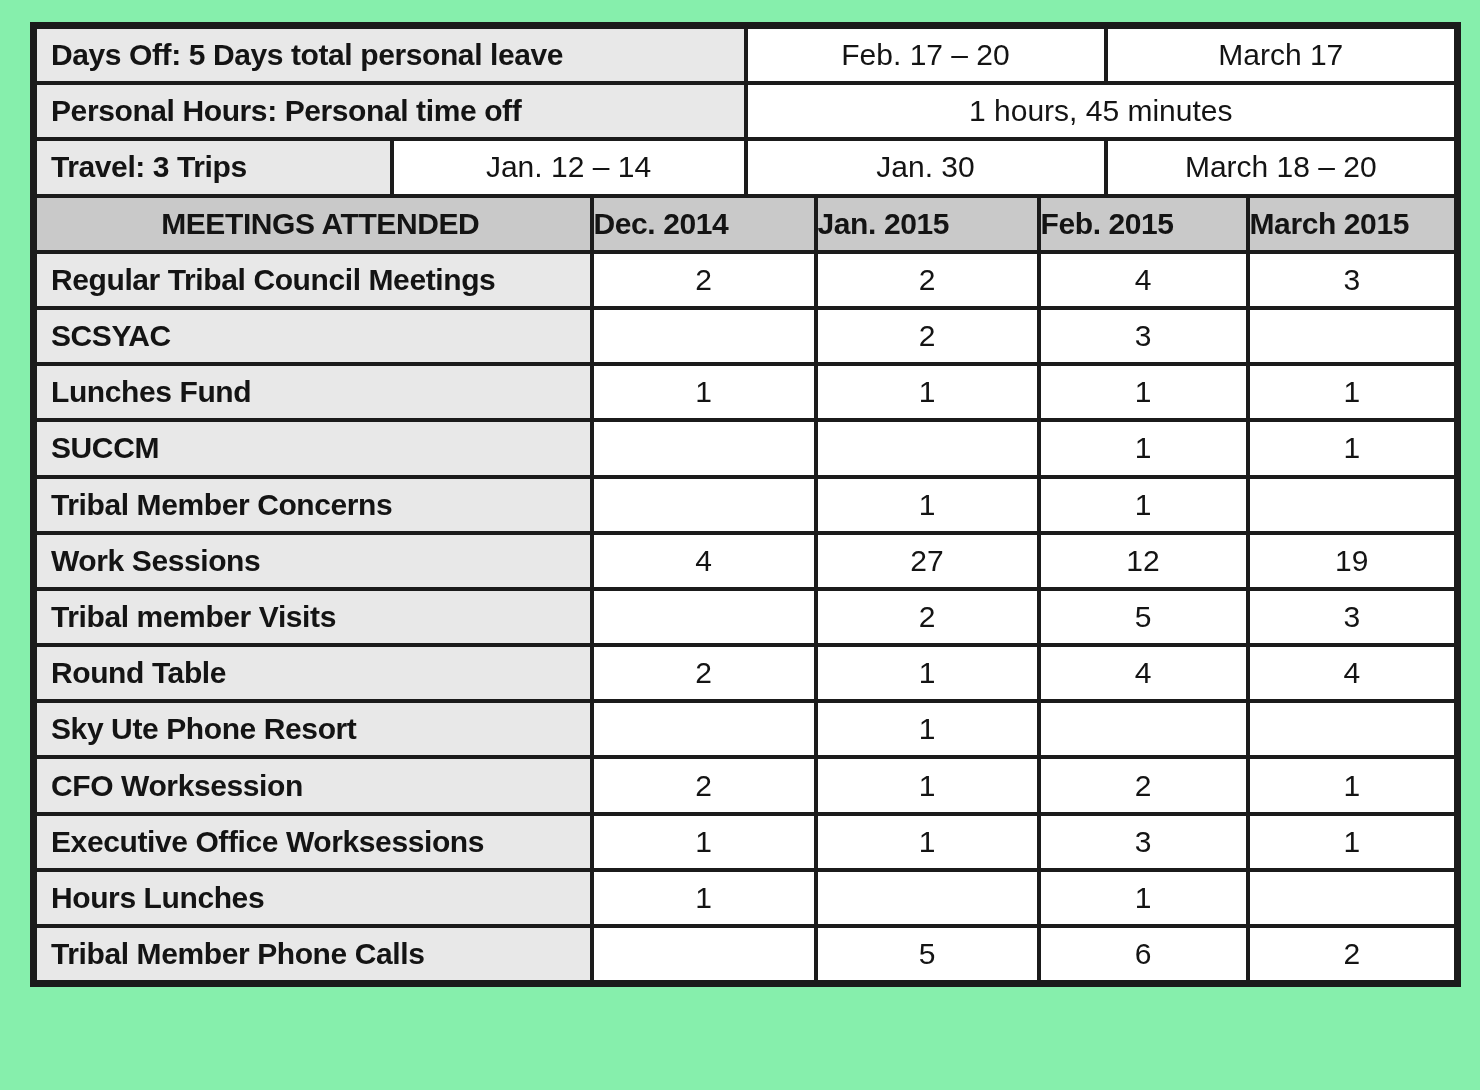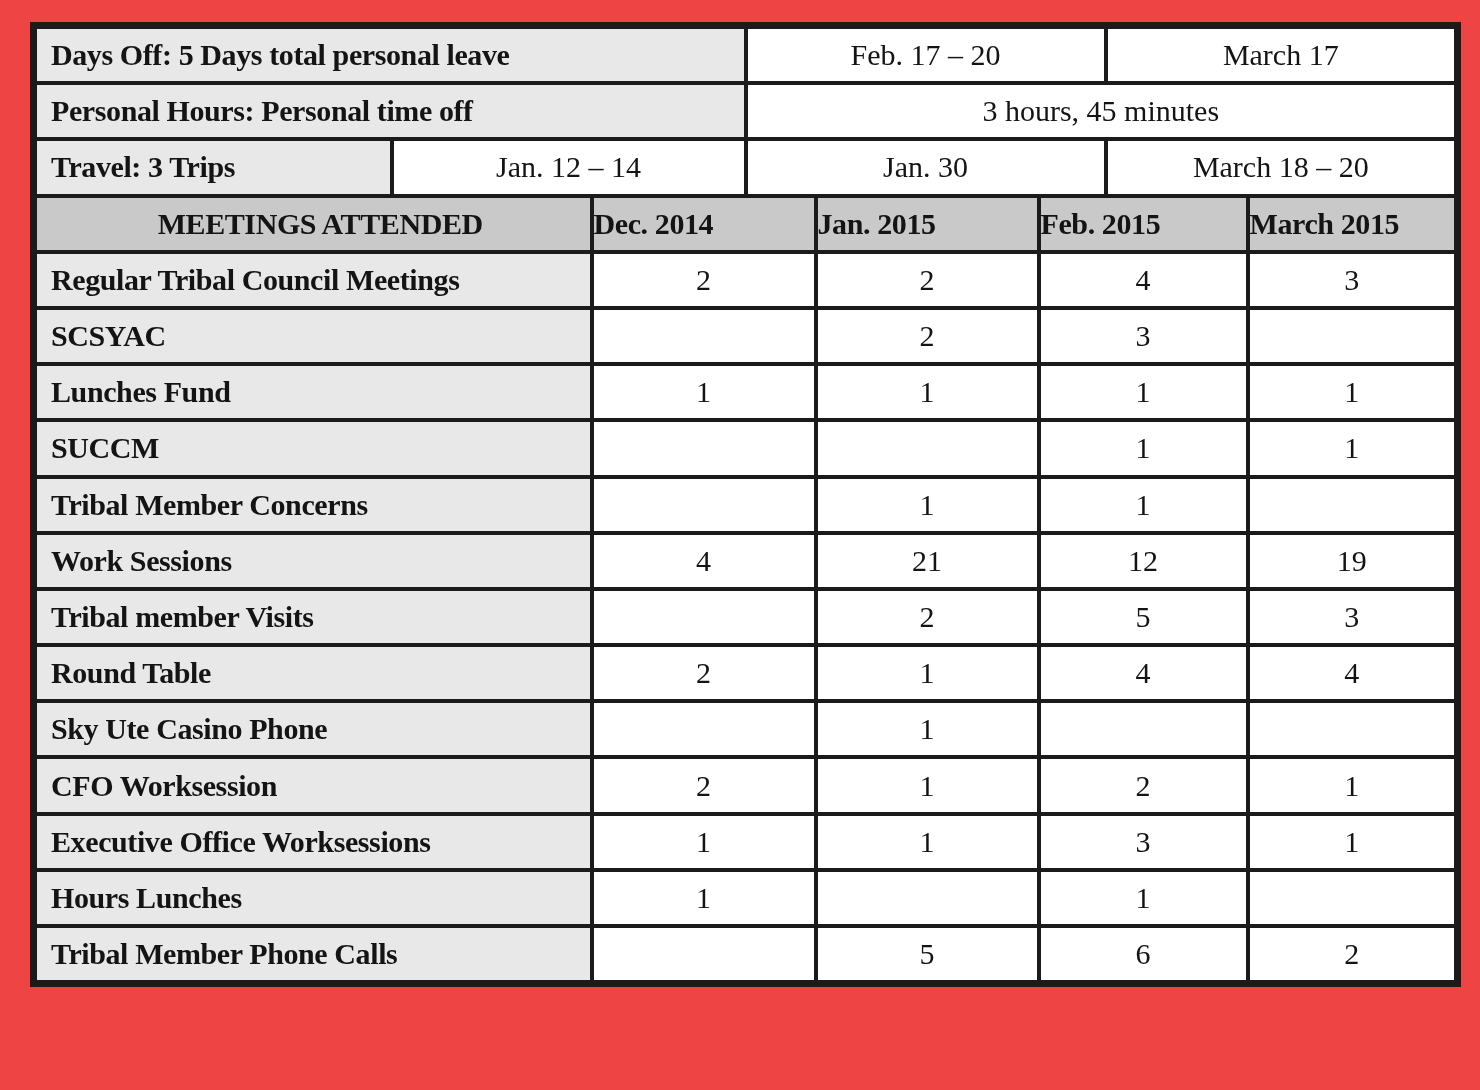--- a/index.html
+++ b/index.html
@@ -7,23 +7,22 @@
     padding: 0;
     background: #ffffff;
     width: 1480px;
     height: 1090px;
     font-family: "Liberation Sans", sans-serif;
   }
   .page {
     position: relative;
     width: 1480px;
     height: 1090px;
-    background: #ef4444;
+    background: #86efac;
     overflow: hidden;
-    font-family: Liberation Serif, serif;
   }
   table.report {
     position: absolute;
     left: 30px;
     top: 22px;
     width: 1424px;
     border-collapse: collapse;
     table-layout: fixed;
     border: 7px solid #1b1b1b;
   }
@@ -78,21 +77,21 @@
     </colgroup>
 
     <tbody>
         <tr>
       <td class="lbl" colspan="3">Days Off: 5 Days total personal leave</td>
       <td class="val" colspan="3">Feb. 17 – 20</td>
       <td class="val" colspan="2">March 17</td>
     </tr>
     <tr>
       <td class="lbl" colspan="3">Personal Hours: Personal time off</td>
-      <td class="val" colspan="5">3 hours, 45 minutes</td>
+      <td class="val" colspan="5">1 hours, 45 minutes</td>
     </tr>
     <tr>
       <td class="lbl">Travel: 3 Trips</td>
       <td class="val" colspan="2">Jan. 12 – 14</td>
       <td class="val" colspan="3">Jan. 30</td>
       <td class="val" colspan="2">March 18 – 20</td>
     </tr>
 
     <tr>
       <td class="hdr" colspan="2">MEETINGS ATTENDED</td>
@@ -133,40 +132,40 @@
     <tr>
       <td class="lbl" colspan="2">Tribal Member Concerns</td>
       <td class="val" colspan="2"></td>
       <td class="val">1</td>
       <td class="val" colspan="2">1</td>
       <td class="val"></td>
     </tr>
     <tr>
       <td class="lbl" colspan="2">Work Sessions</td>
       <td class="val" colspan="2">4</td>
-      <td class="val">21</td>
+      <td class="val">27</td>
       <td class="val" colspan="2">12</td>
       <td class="val">19</td>
     </tr>
     <tr>
       <td class="lbl" colspan="2">Tribal member Visits</td>
       <td class="val" colspan="2"></td>
       <td class="val">2</td>
       <td class="val" colspan="2">5</td>
       <td class="val">3</td>
     </tr>
     <tr>
       <td class="lbl" colspan="2">Round Table</td>
       <td class="val" colspan="2">2</td>
       <td class="val">1</td>
       <td class="val" colspan="2">4</td>
       <td class="val">4</td>
     </tr>
     <tr>
-      <td class="lbl" colspan="2">Sky Ute Casino Phone</td>
+      <td class="lbl" colspan="2">Sky Ute Phone Resort</td>
       <td class="val" colspan="2"></td>
       <td class="val">1</td>
       <td class="val" colspan="2"></td>
       <td class="val"></td>
     </tr>
     <tr>
       <td class="lbl" colspan="2">CFO Worksession</td>
       <td class="val" colspan="2">2</td>
       <td class="val">1</td>
       <td class="val" colspan="2">2</td>

